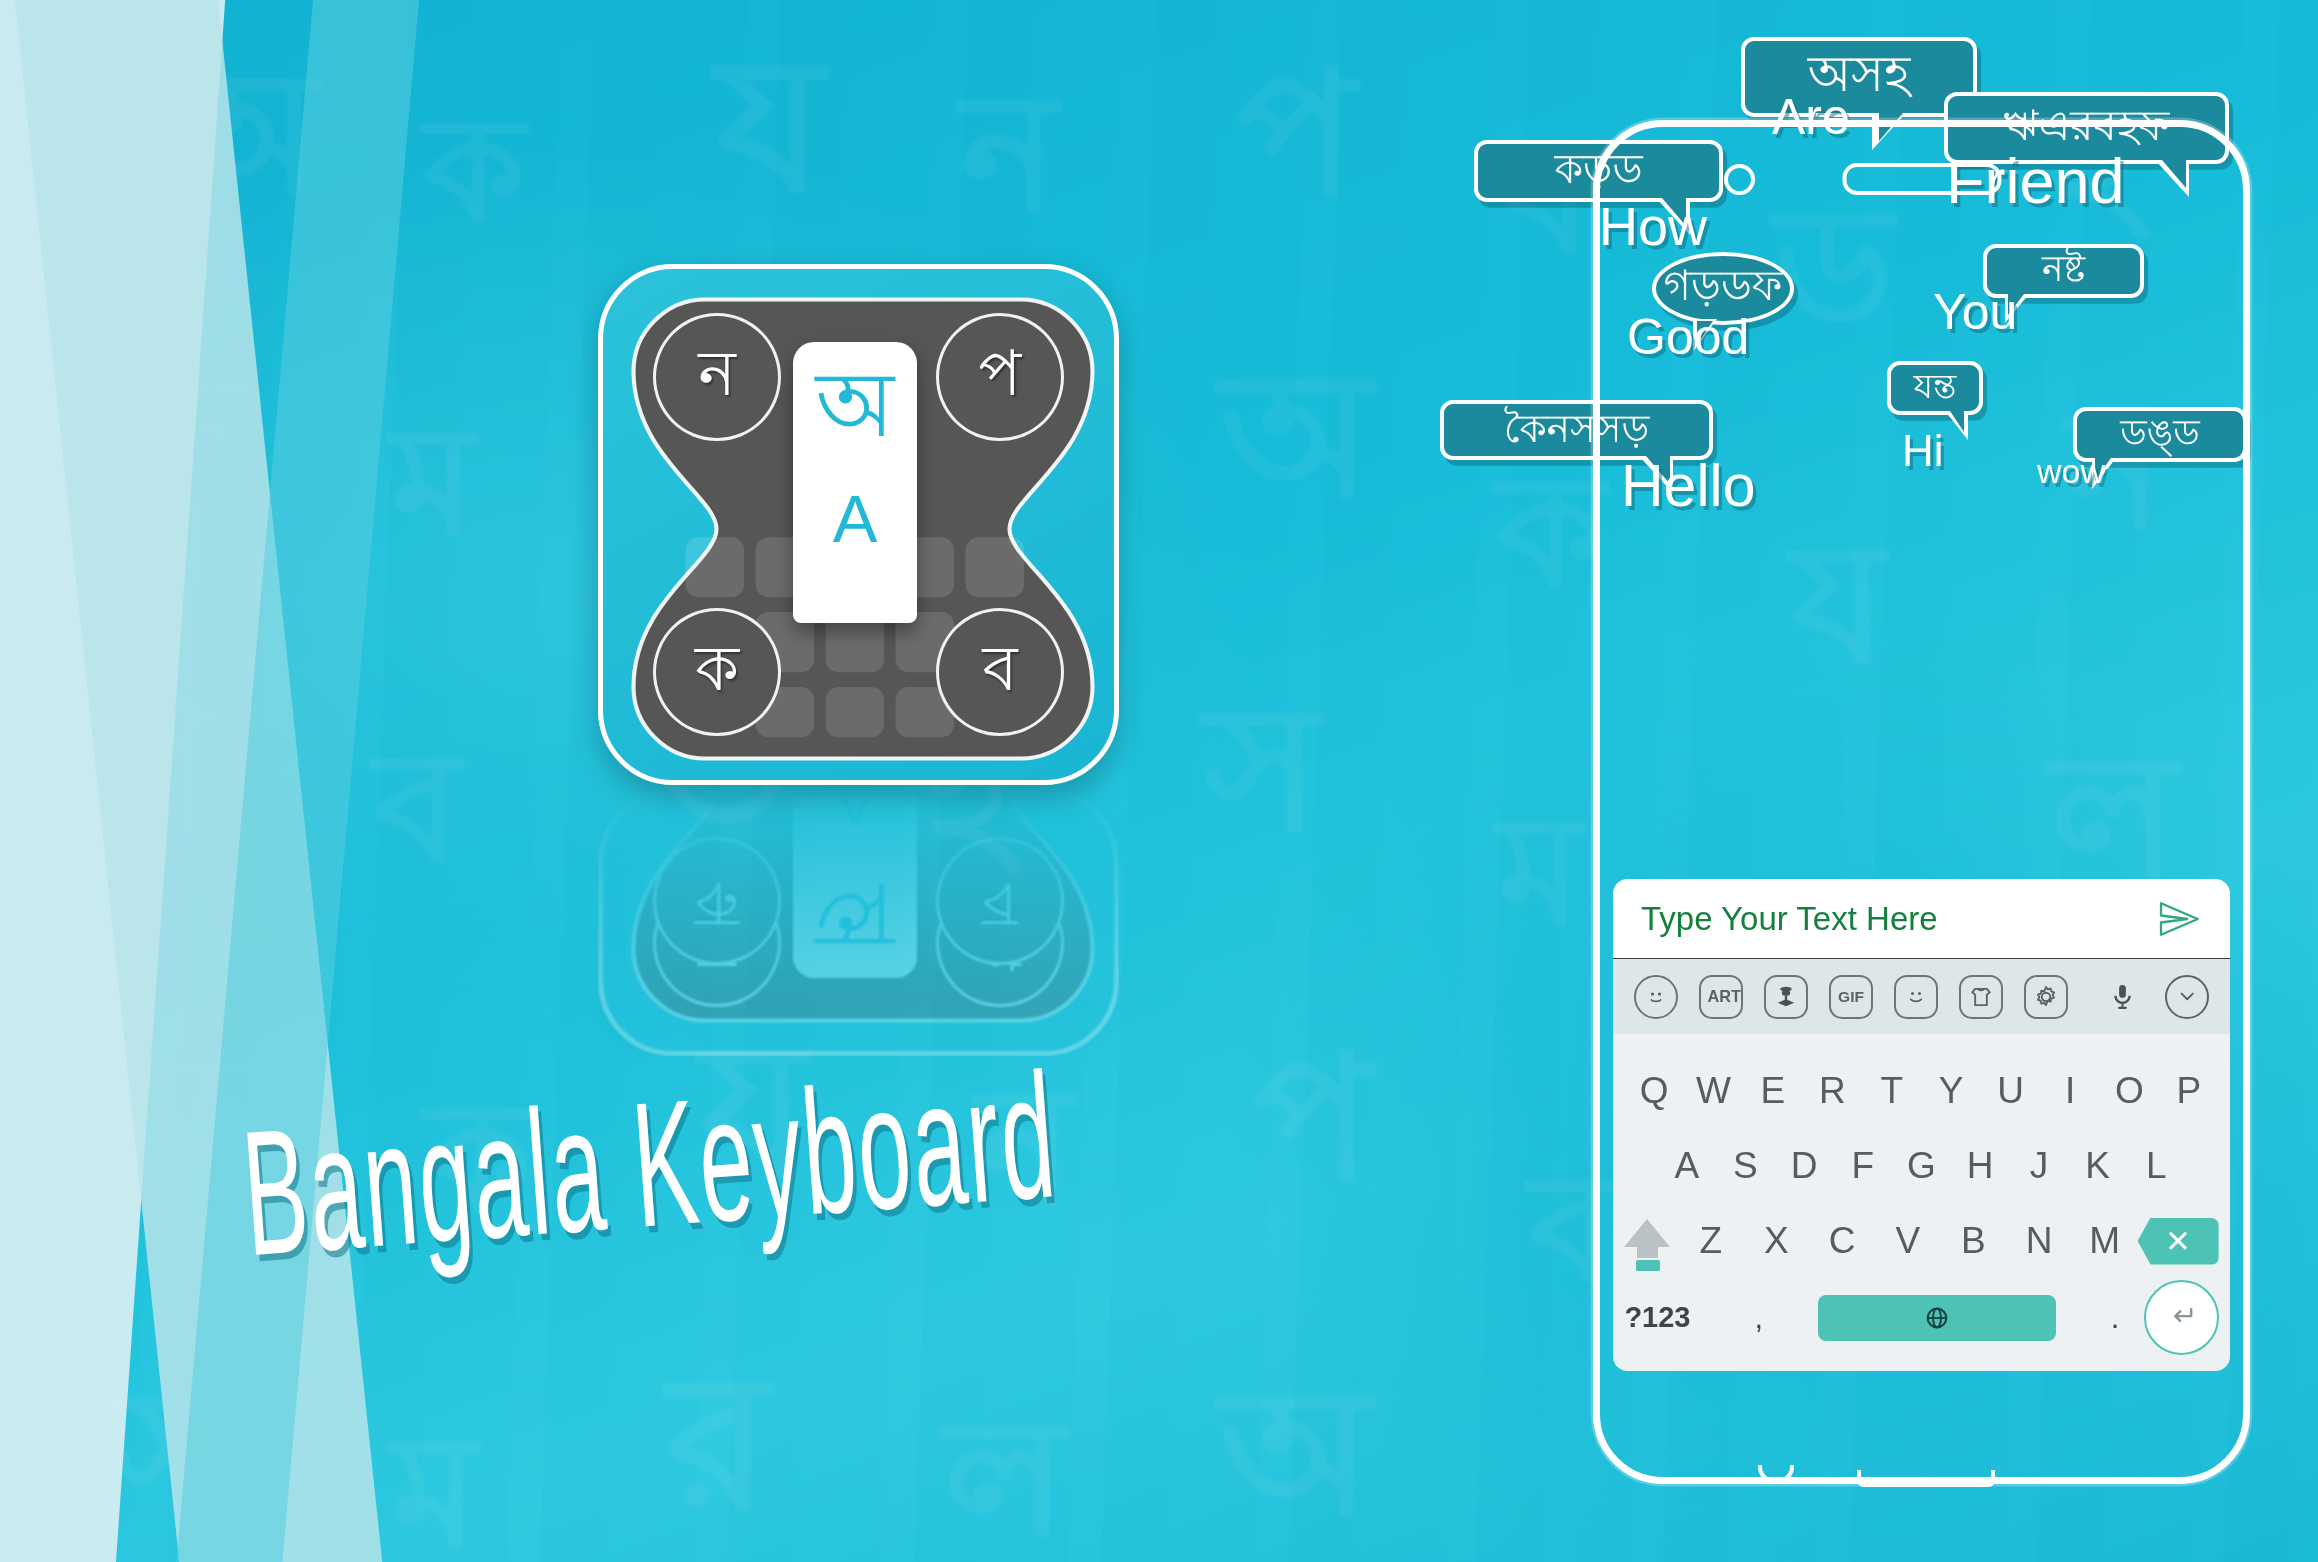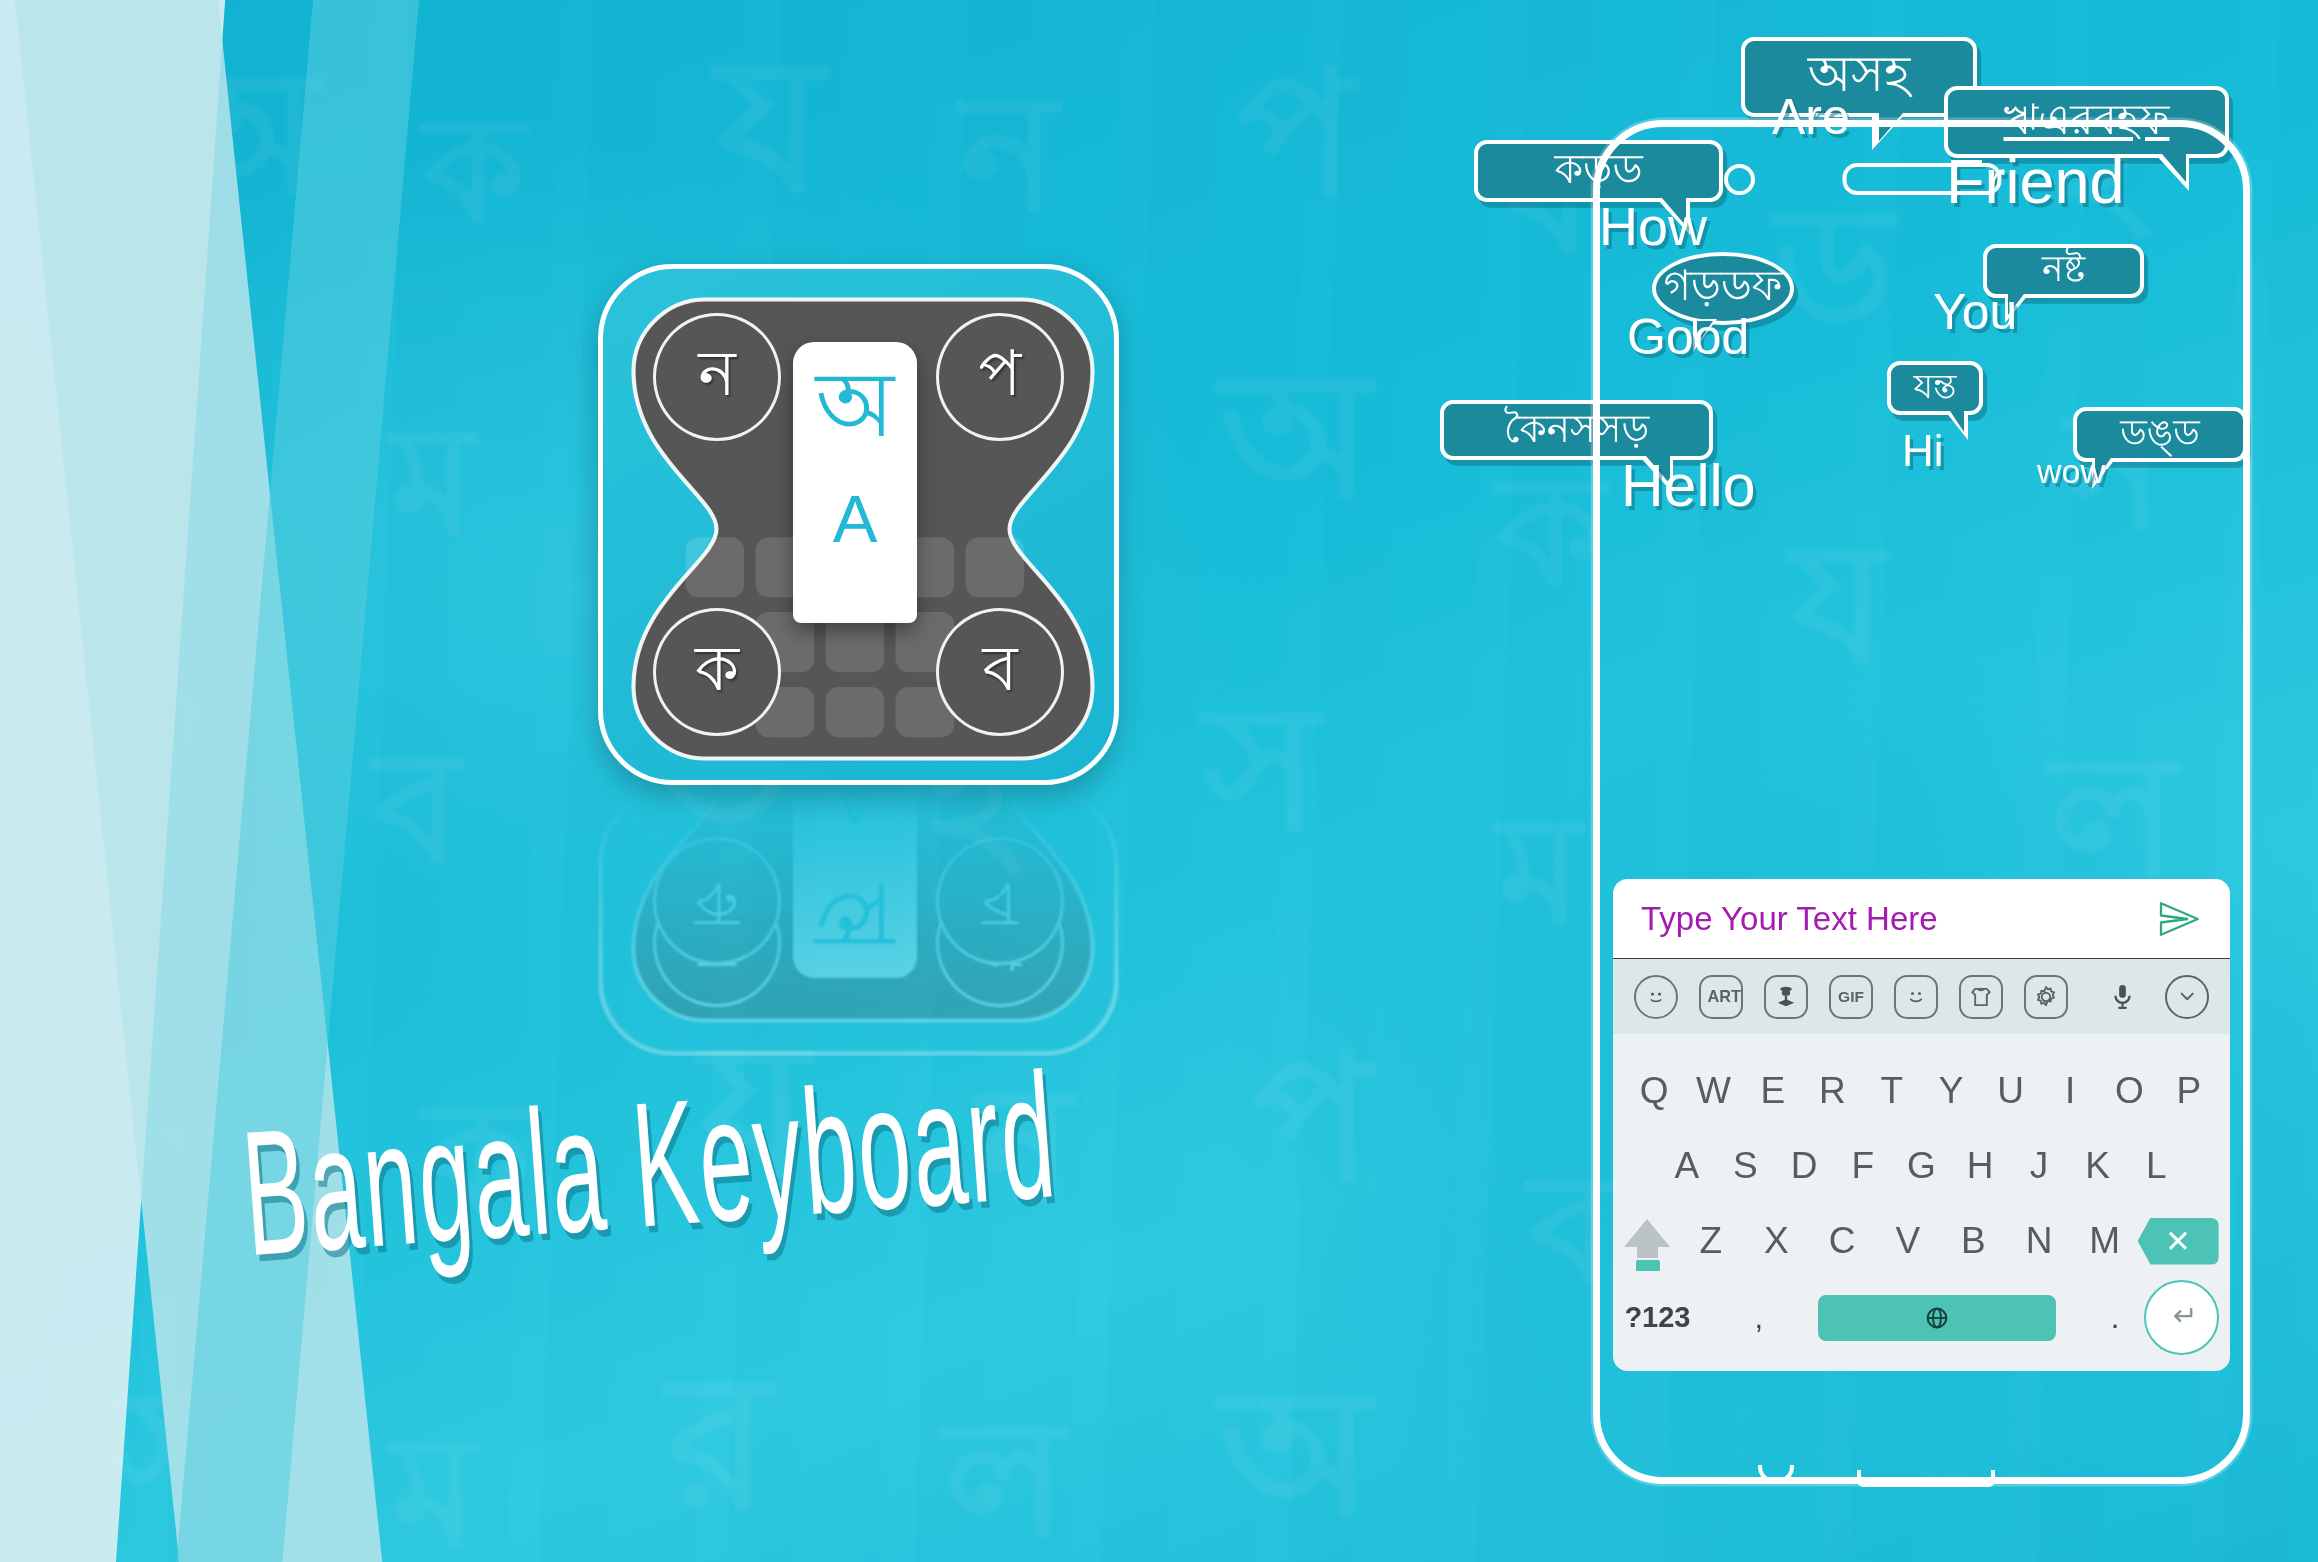--- a/index.html
+++ b/index.html
@@ -85,21 +85,21 @@
   #homebar .hb{position:absolute;left:0;top:0;width:130px;height:13px;
      border:4.9px solid #fff;border-top:none;border-radius:0 0 6.5px 6.5px;}
   #homedot{position:absolute;left:-99px;bottom:-1.6px;width:28px;height:14px;
      border:4.9px solid #fff;border-top:none;border-radius:0 0 16.3px 16.3px;}
 
   
   #screen{position:absolute;left:13px;right:13px;bottom:29px;height:569px;}
   #inputbar{height:80px;background:#fff;border-radius:14.6px 14.6px 0 0;
      display:flex;align-items:center;padding:0 28px;box-sizing:border-box;
      border-bottom:1.6px solid #3b3b3b;}
-  #inputbar .ph{flex:1;color:#a21caf;font-size:33px;font-family:"Liberation Sans",sans-serif;}
+  #inputbar .ph{flex:1;color:#15803d;font-size:33px;font-family:"Liberation Sans",sans-serif;}
   #toolbar{height:75px;background:#dde7e9;display:flex;align-items:center;padding:0 21px;box-sizing:border-box;}
   .tbtn{width:44px;height:44px;border:2.4px solid #6d7577;border-radius:13px;
      margin-right:21px;display:flex;align-items:center;justify-content:center;
      color:#5b6365;font-size:19.5px;font-weight:bold;box-sizing:border-box;background:transparent;}
   .tbtn.circ{border-radius:50%;}
   .tbtn.nobox{border:none;}
   #kb{background:#eef1f3;border-radius:0 0 14.6px 14.6px;padding:19.5px 11.4px 14.6px;box-sizing:border-box;}
   .krow{display:flex;align-items:center;justify-content:center;height:75px;}
   .kch{flex:1;text-align:center;color:#555d60;font-size:37px;font-family:"Liberation Sans",sans-serif;font-weight:300;}
   #shift{width:47px;height:44px;position:relative;margin-right:6.5px;}
@@ -267,21 +267,21 @@
 
 <div id="title"><span>Bangala Keyboard</span></div>
 
 <div class="bub rect" style="left:1741px;top:37px;width:236px;height:80px;font-size:50px;">
   <span>অসহ</span>
   <i class="tail tail-dl" style="left:auto;right:67px;"></i>
   <i class="tail tail-dl-in" style="left:auto;right:70px;"></i>
 </div>
 <div class="eng" style="left:1772px;top:88px;font-size:50px;">Are</div>
 
-<div class="bub rect" style="left:1944px;top:86px;width:285px;height:72px;font-size:42px;text-decoration:underline;">
+<div class="bub rect" style="left:1944px;top:92px;width:285px;height:72px;font-size:42px;">
   <span>ঋএরবহফ</span>
   <i class="tail tail-dr" style="right:36px;"></i>
   <i class="tail tail-dr-in" style="right:39px;"></i>
 </div>
 <div class="eng" style="left:1946px;top:145px;font-size:63px;">Friend</div>
 
 <div class="bub rect" style="left:1474px;top:140px;width:249px;height:62px;font-size:41px;">
   <span>কড়ড</span>
   <i class="tail tail-dr" style="right:29px;"></i>
   <i class="tail tail-dr-in" style="right:33px;"></i>

